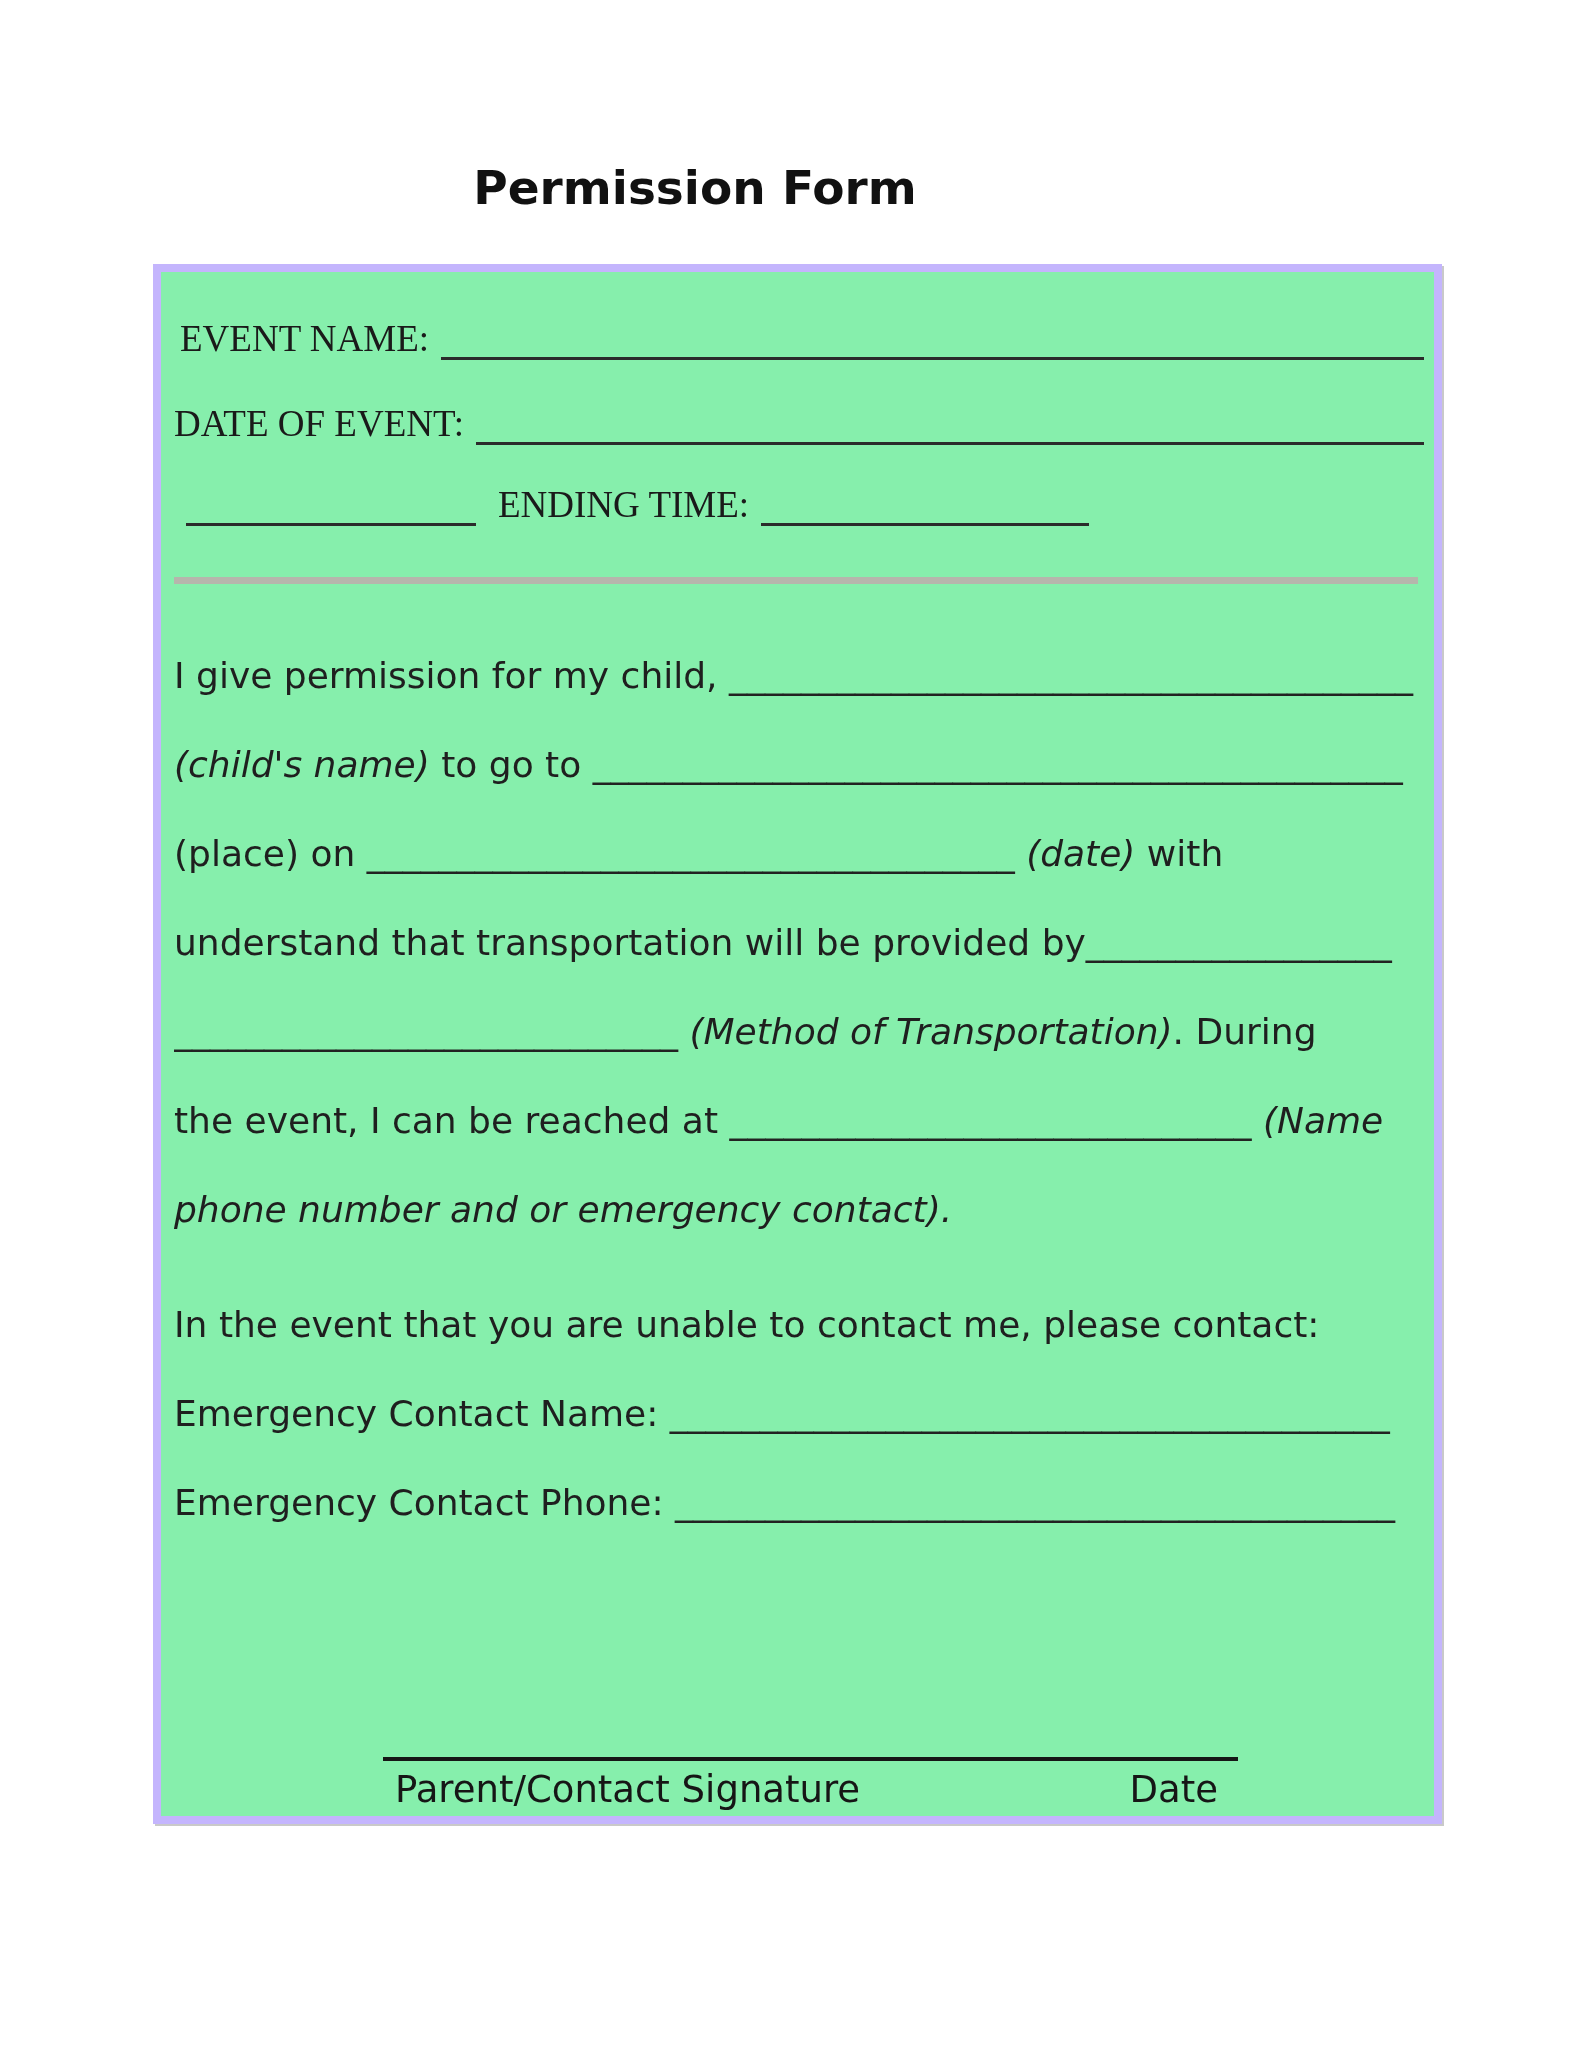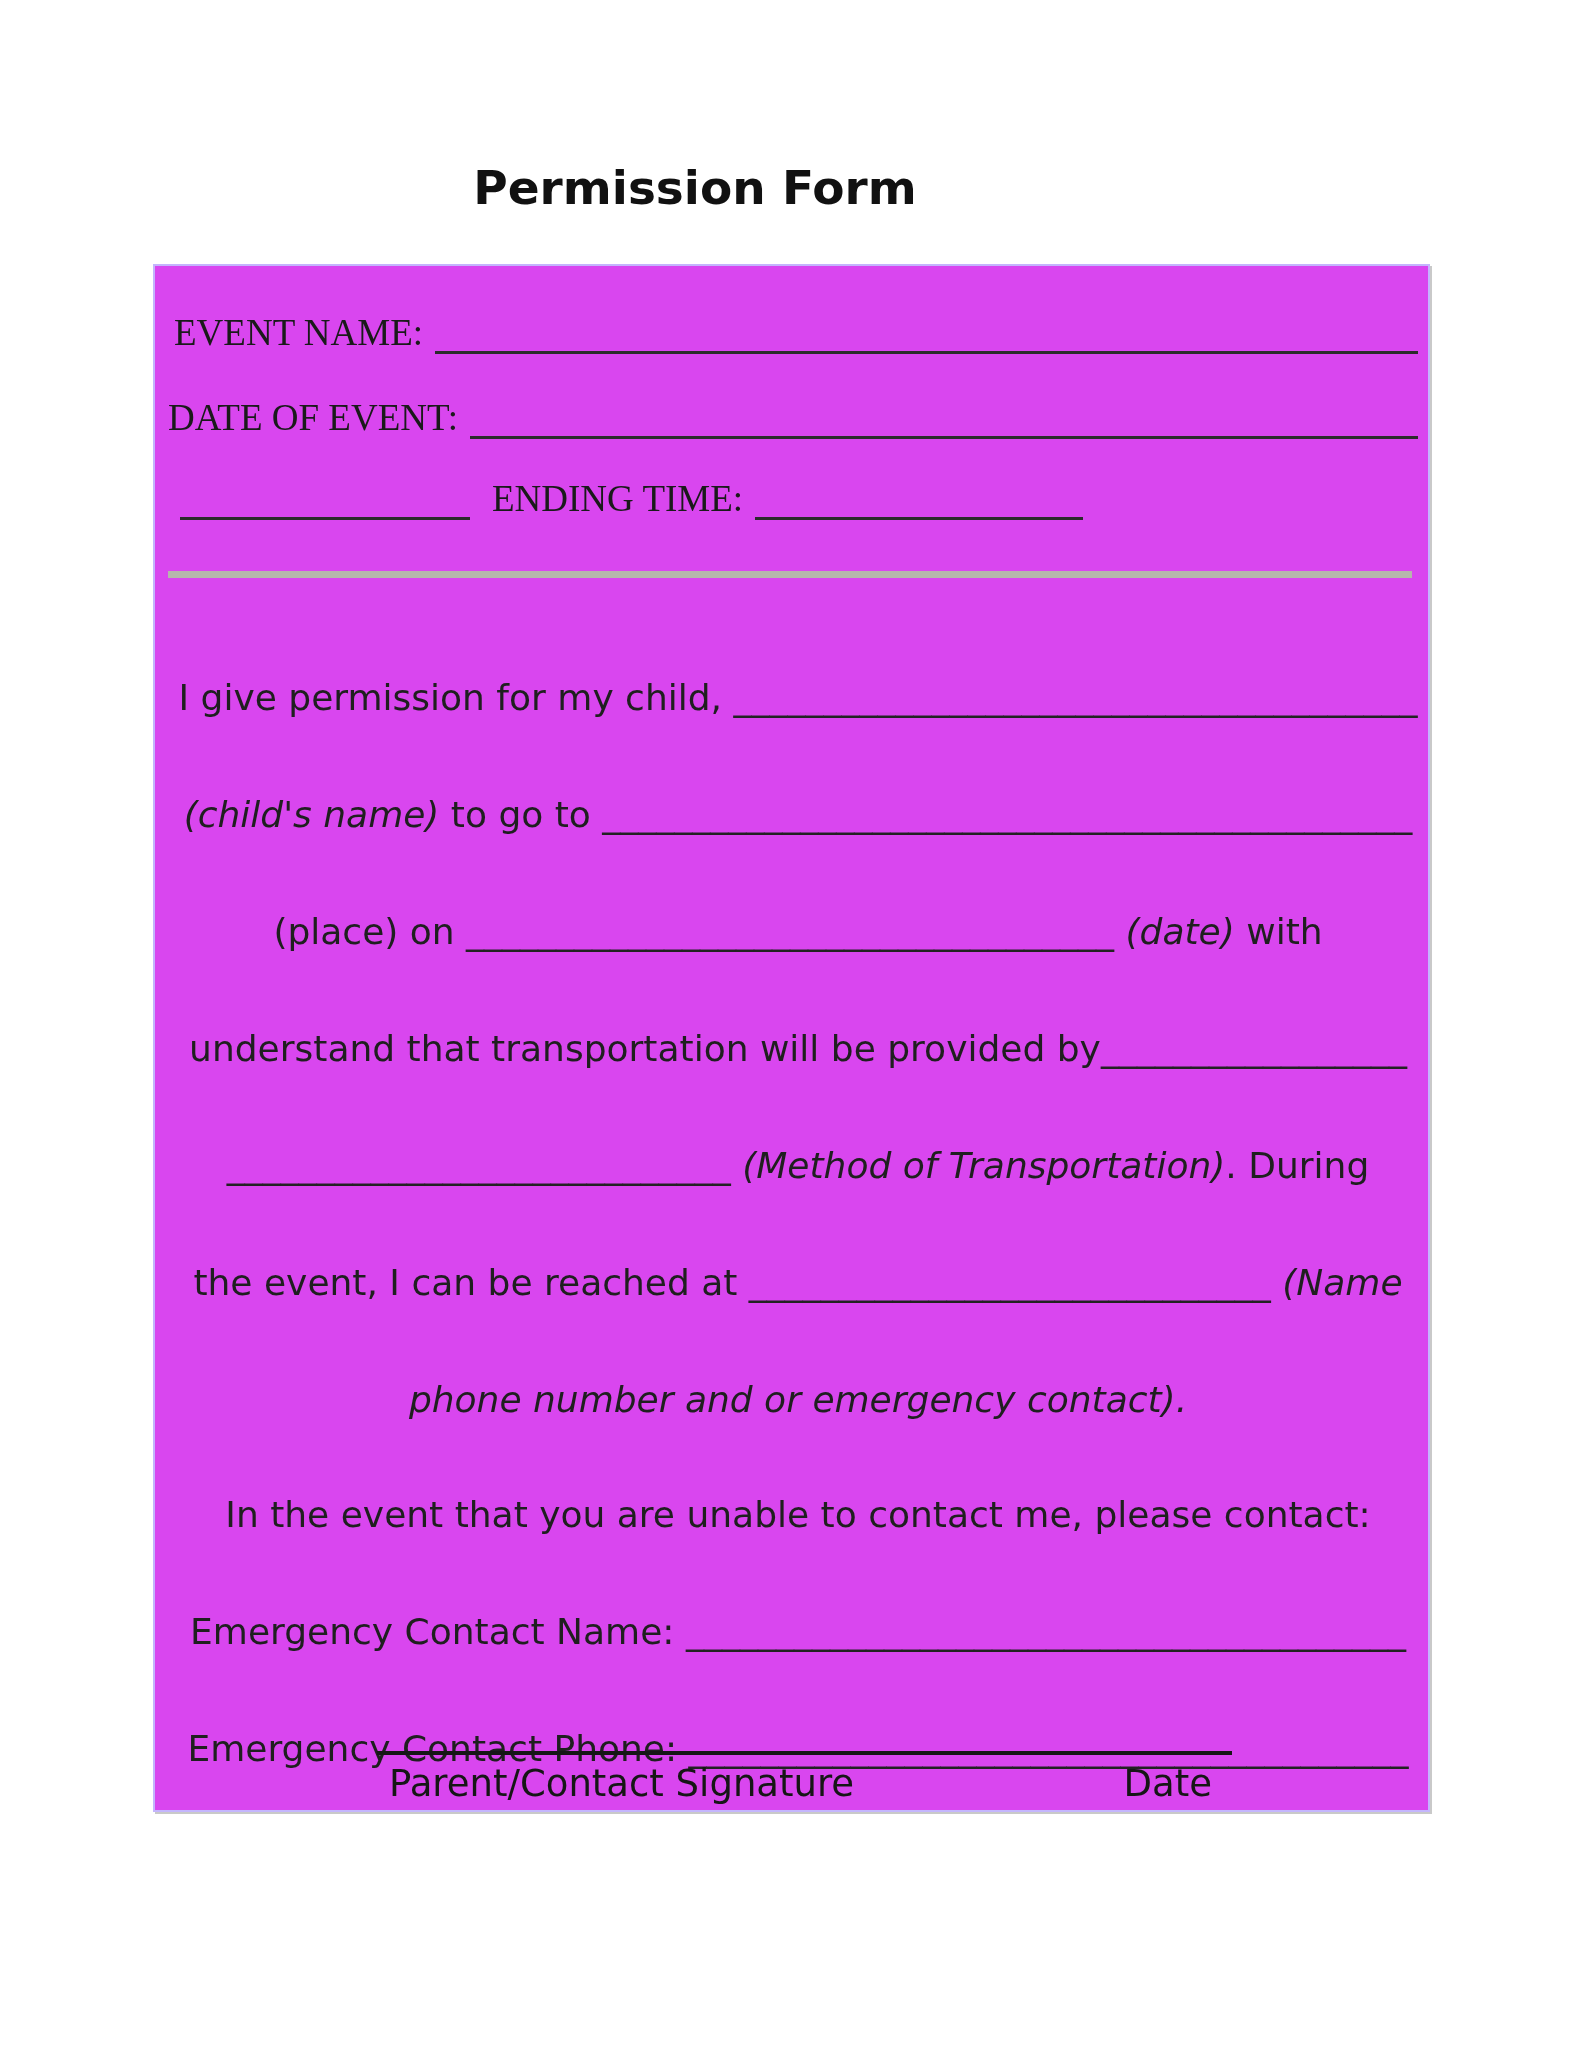--- a/index.html
+++ b/index.html
@@ -17,24 +17,23 @@
     text-align: center;
     font-size: 47px;
     font-weight: bold;
     letter-spacing: 0px;
     color: #111;
   }
   .form-box {
     position: absolute;
     left: 153px; top: 264px;
     width: 1273px; height: 1544px;
-    border: 2px solid #c4b5fd;
-    background: #d946ef;
+    border: 8px solid #c4b5fd;
+    background: #86efac;
     box-shadow: 2px 2px 0 #c9c9c9;
-    text-align: center;
   }
   
   .frow {
     position: absolute;
     left: 13px; right: 10px;
     display: flex;
     align-items: flex-end;
     font-family: "Liberation Serif", serif;
     font-size: 37px;
     line-height: 1.15;
@@ -66,21 +65,20 @@
     position: absolute;
     top: 382px; left: 13px; right: 0;
     font-size: 36px;
     color: #1f1f1f;
   }
   .bline {
     height: 89px;
     line-height: 1.2;
     white-space: nowrap;
     overflow: hidden;
-    margin-top: 28px;
   }
   .bline.gap { margin-top: 26px; }
   .it { font-style: italic; }
   .blank { color: #222; }
   
   .sig-block {
     position: absolute;
     top: 1485px; left: 222px;
     width: 855px;
   }

